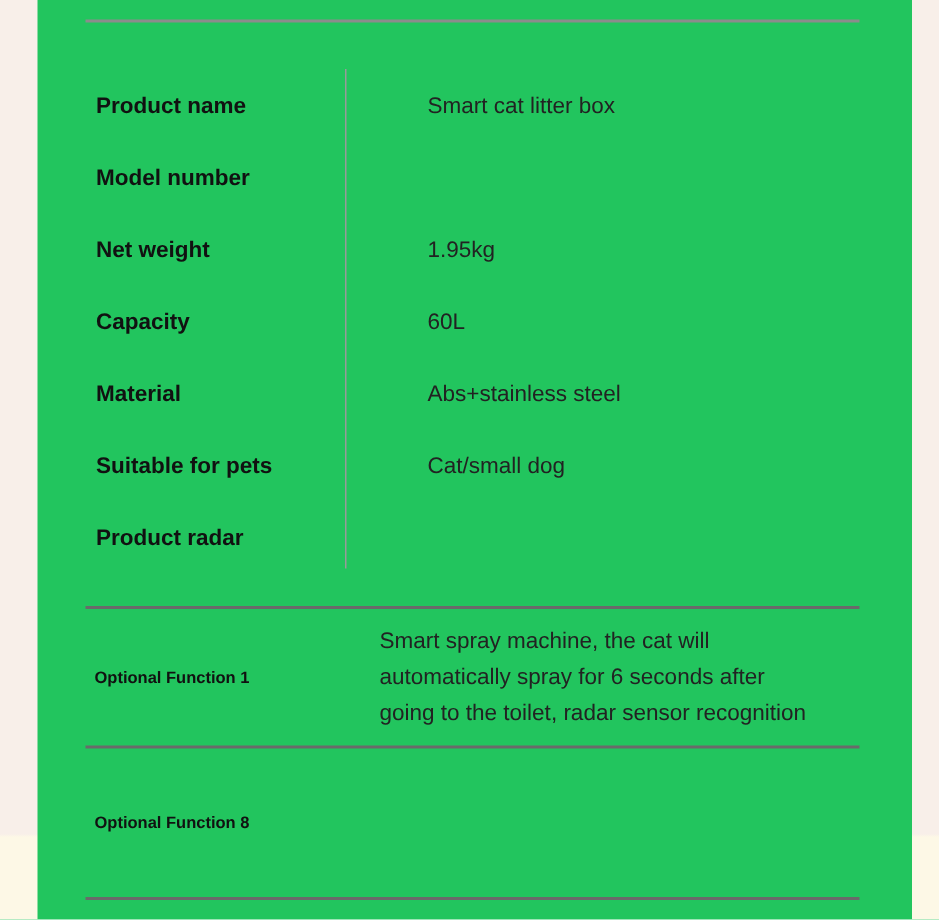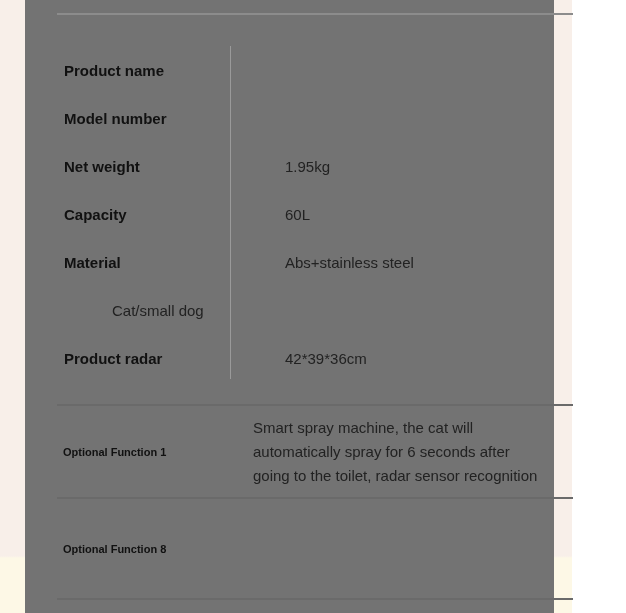--- a/index.html
+++ b/index.html
@@ -3,21 +3,21 @@
 <meta charset="utf-8">
 <style>
   * { margin: 0; padding: 0; box-sizing: border-box; }
   html, body {
     width: 626px; height: 613px;
     background: #ffffff;
     font-family: "Liberation Sans", sans-serif;
     overflow: hidden;
     position: relative;
   }
-  .stage { position: absolute; inset: 0; width: 572px; height: 613px; background: #737373; }
+  .stage { position: absolute; inset: 0; width: 626px; height: 613px; background: #22c55e; }
 
   
   .side-band {
     position: absolute; top: 0; height: 613px;
     background: linear-gradient(to bottom, #f8efe9 0px, #f8efe9 556px, #fdf8e6 558px, #fdf8e6 613px);
   }
   .side-band.left  { left: 0;  width: 25px; }
   .side-band.right { right: 0; width: 18px; }
 
   
@@ -74,42 +74,43 @@
   <div class="side-band left"></div>
   <div class="side-band right"></div>
 
   <div class="top-rule"></div>
 
   <div class="spec-table">
     <div class="spec-divider"></div>
 
     <div class="spec-row">
       <div class="spec-label">Product name</div>
+      <div class="spec-value">Smart cat litter box</div>
     </div>
     <div class="spec-row">
       <div class="spec-label">Model number</div>
     </div>
     <div class="spec-row">
       <div class="spec-label">Net weight</div>
       <div class="spec-value">1.95kg</div>
     </div>
     <div class="spec-row">
       <div class="spec-label">Capacity</div>
       <div class="spec-value">60L</div>
     </div>
     <div class="spec-row">
       <div class="spec-label">Material</div>
       <div class="spec-value">Abs+stainless steel</div>
     </div>
     <div class="spec-row">
+      <div class="spec-label">Suitable for pets</div>
       <div class="spec-value">Cat/small dog</div>
     </div>
     <div class="spec-row">
       <div class="spec-label">Product radar</div>
-      <div class="spec-value">42*39*36cm</div>
     </div>
   </div>
 
   <div class="of-section">
     <div class="of-row r1">
       <div class="of-label">Optional Function 1</div>
       <div class="of-value">Smart spray machine, the cat will
 automatically spray for 6 seconds after
 going to the toilet, radar sensor recognition</div>
     </div>

